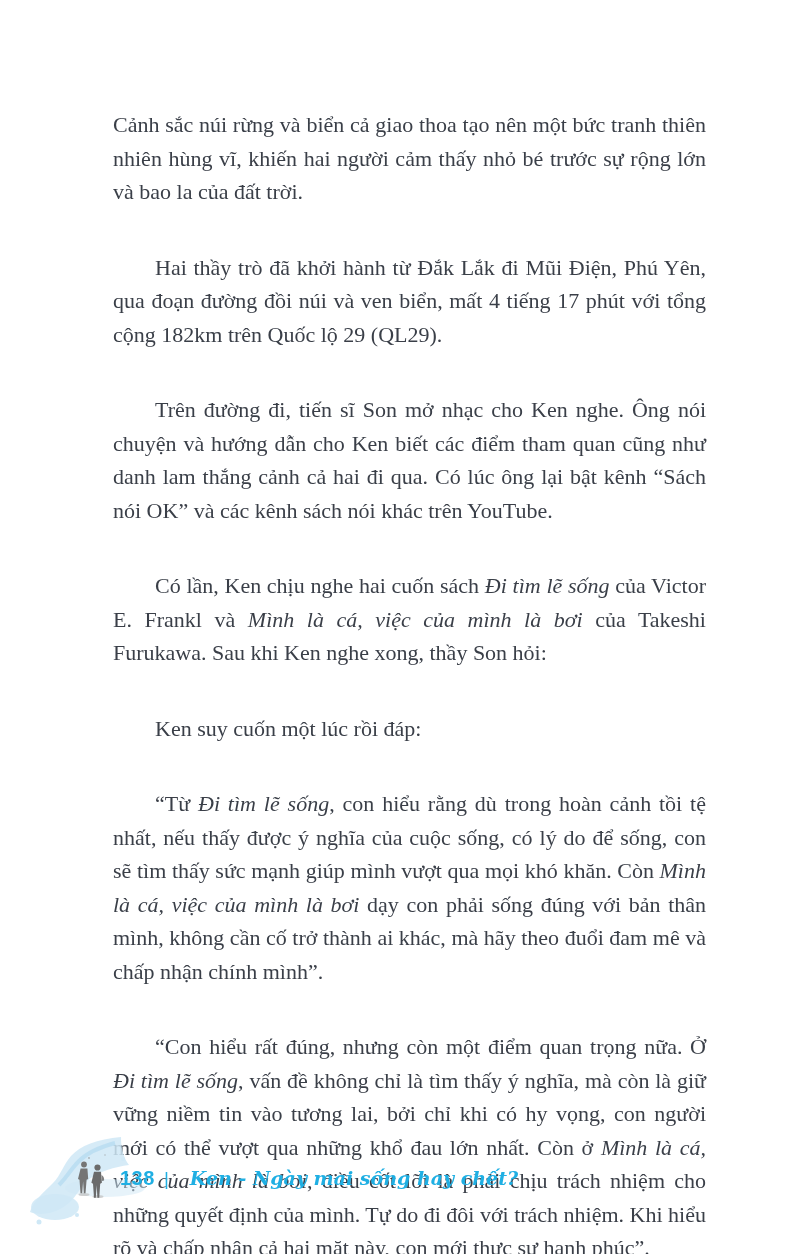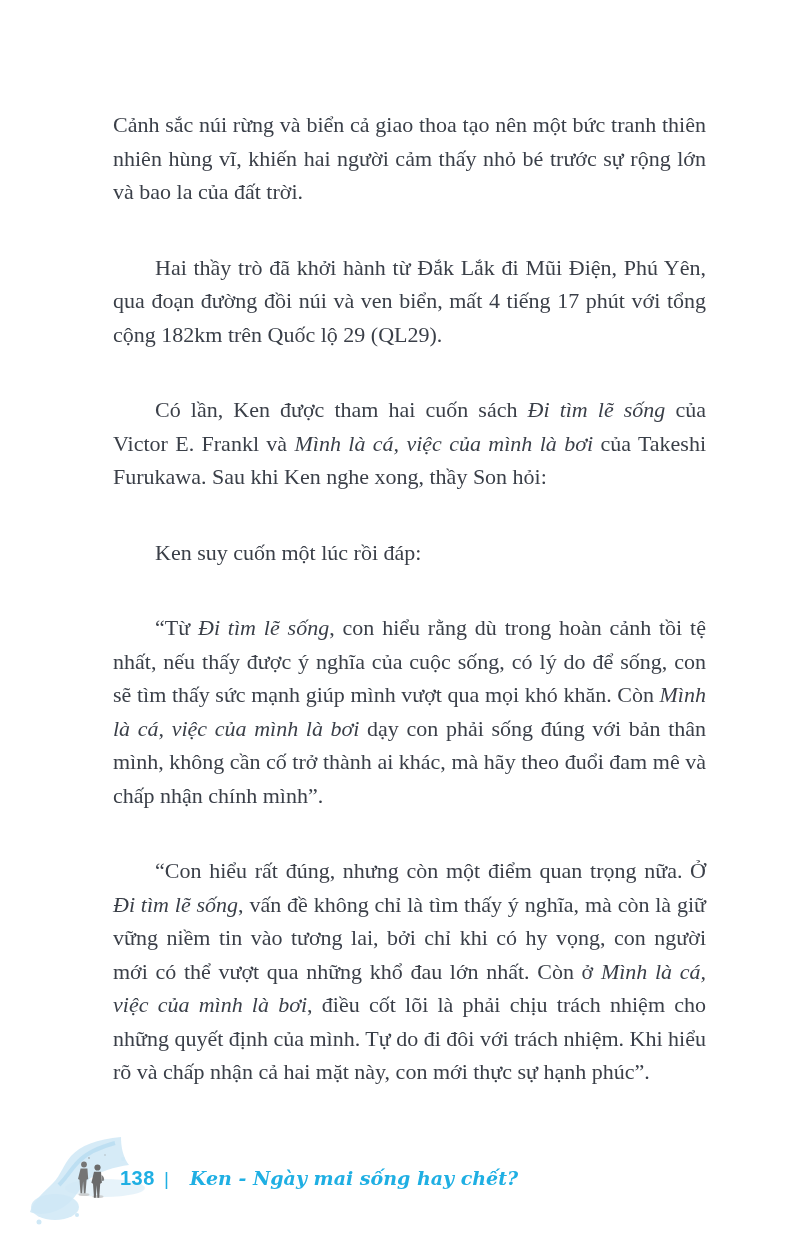--- a/index.html
+++ b/index.html
@@ -79,21 +79,22 @@
   }
 </style>
 </head>
 <body>
 
 <div class="page">
 
   <main class="page-text">
       <p class=""><span>Cảnh sắc núi rừng và biển cả giao thoa tạo nên một bức tranh thiên nhiên hùng vĩ, khiến hai người cảm thấy nhỏ bé trước sự rộng lớn và bao la của đất trời.</span></p>
       <p class="indent"><span>Hai thầy trò đã khởi hành từ Đắk Lắk đi Mũi Điện, Phú Yên, qua đoạn đường đồi núi và ven biển, mất 4 tiếng 17 phút với tổng cộng 182km trên Quốc lộ 29 (QL29).</span></p>
-      <p class="indent"><span>Có lần, Ken được tham hai cuốn sách </span><em>Đi tìm lẽ sống</em><span> của Victor E. Frankl và </span><em>Mình là cá, việc của mình là bơi</em><span> của Takeshi Furukawa. Sau khi Ken nghe xong, thầy Son hỏi:</span></p>
+      <p class="indent"><span>Trên đường đi, tiến sĩ Son mở nhạc cho Ken nghe. Ông nói chuyện và hướng dẫn cho Ken biết các điểm tham quan cũng như danh lam thắng cảnh cả hai đi qua. Có lúc ông lại bật kênh “Sách nói OK” và các kênh sách nói khác trên YouTube.</span></p>
+      <p class="indent"><span>Có lần, Ken chịu nghe hai cuốn sách </span><em>Đi tìm lẽ sống</em><span> của Victor E. Frankl và </span><em>Mình là cá, việc của mình là bơi</em><span> của Takeshi Furukawa. Sau khi Ken nghe xong, thầy Son hỏi:</span></p>
       <p class="indent"><span>Ken suy cuốn một lúc rồi đáp:</span></p>
       <p class="indent"><span>“Từ </span><em>Đi tìm lẽ sống</em><span>, con hiểu rằng dù trong hoàn cảnh tồi tệ nhất, nếu thấy được ý nghĩa của cuộc sống, có lý do để sống, con sẽ tìm thấy sức mạnh giúp mình vượt qua mọi khó khăn. Còn </span><em>Mình là cá, việc của mình là bơi</em><span> dạy con phải sống đúng với bản thân mình, không cần cố trở thành ai khác, mà hãy theo đuổi đam mê và chấp nhận chính mình”.</span></p>
       <p class="indent"><span>“Con hiểu rất đúng, nhưng còn một điểm quan trọng nữa. Ở </span><em>Đi tìm lẽ sống</em><span>, vấn đề không chỉ là tìm thấy ý nghĩa, mà còn là giữ vững niềm tin vào tương lai, bởi chỉ khi có hy vọng, con người mới có thể vượt qua những khổ đau lớn nhất. Còn ở </span><em>Mình là cá, việc của mình là bơi</em><span>, điều cốt lõi là phải chịu trách nhiệm cho những quyết định của mình. Tự do đi đôi với trách nhiệm. Khi hiểu rõ và chấp nhận cả hai mặt này, con mới thực sự hạnh phúc”.</span></p>
     </main>
 
   <footer class="page-footer">
     <svg class="splash" width="140" height="125" viewBox="0 0 140 125" aria-hidden="true">
 
       <g>
         <path d="M96 12 C72 14 55 21 46 31 C38 40 36 50 28 58 C18 68 8 76 5 87

